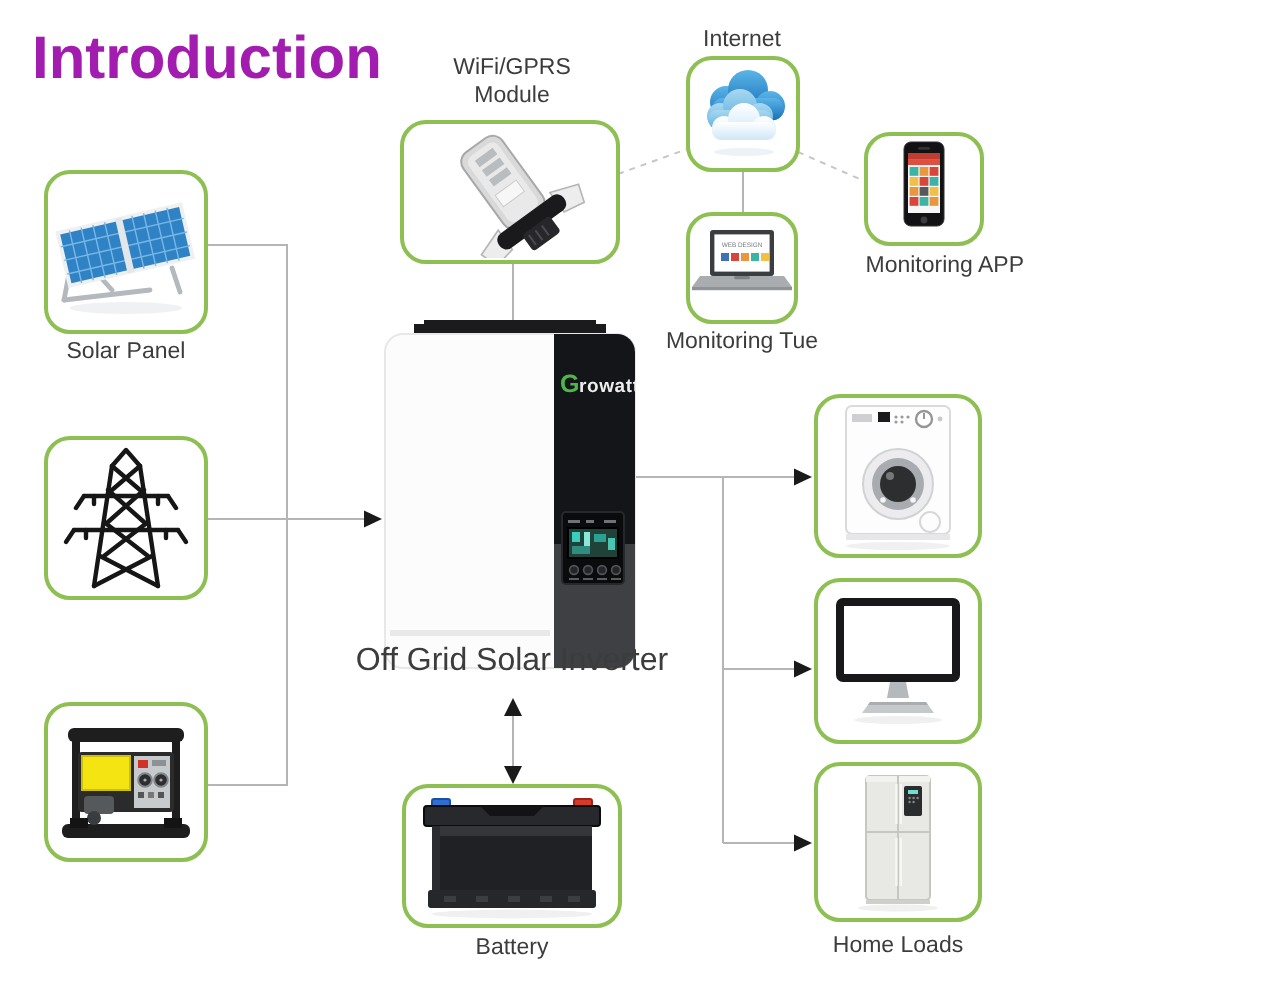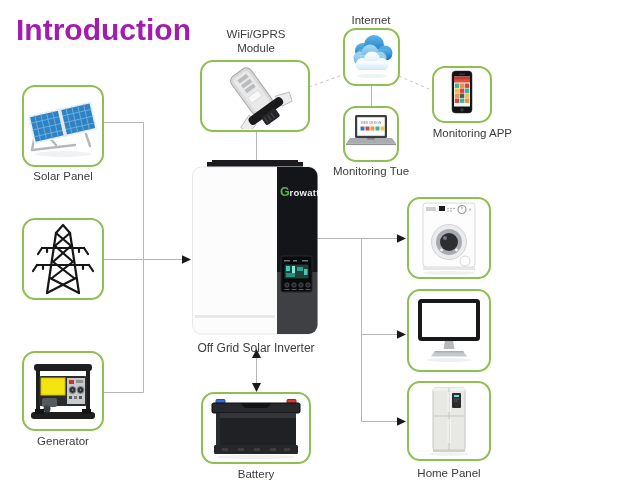--- a/index.html
+++ b/index.html
@@ -120,21 +120,20 @@
         <circle cx="55.5" cy="36" r="0.8" fill="#aaaaaa"></circle>
       <rect x="44" y="42" width="3" height="3" fill="#555"></rect>
         <rect x="49" y="42" width="3" height="3" fill="#777"></rect>
         <rect x="54" y="42" width="3" height="3" fill="#555"></rect>
       <rect x="17" y="44" width="15" height="9" rx="2" fill="#55595c"></rect>
       <circle cx="22" cy="55" r="3.5" fill="#3a3d40"></circle>
       <rect x="10" y="55" width="9" height="5" fill="#141414"></rect>
       <rect x="57" y="55" width="9" height="5" fill="#141414"></rect>
     </svg>
   </div>
-  <div class="label" style="left:13px;top:434px;width:100px;">Generator</div>
 
   <div class="node" style="left:200px;top:60px;width:110px;height:72px;">
     <svg width="104" height="66" viewBox="0 0 104 66">
       <g transform="rotate(-36 52 33)">
         <polygon points="22,50 36,45 36,57 25,59" fill="#ededed" stroke="#b5b5b5" stroke-width="0.8"></polygon>
         <polygon points="68,45 82,50 79,59 68,57" fill="#ededed" stroke="#b5b5b5" stroke-width="0.8"></polygon>
         <rect x="40" y="4" width="24" height="46" rx="6" fill="#d9d9d9" stroke="#a8a8a8"></rect>
         <rect x="43" y="7" width="18" height="40" rx="4" fill="#e9e9e9"></rect>
         <rect x="47" y="10" width="11" height="4" fill="#b9bdc0"></rect>
         <rect x="47" y="16" width="11" height="4" fill="#b9bdc0"></rect>
@@ -258,21 +257,21 @@
         </g>
         <g fill="#5a5d61">
           <rect x="92.5" y="132" width="5" height="1"></rect>
             <rect x="99.5" y="132" width="5" height="1"></rect>
           <rect x="106.5" y="132" width="5" height="1"></rect>
             <rect x="113.5" y="132" width="5" height="1"></rect>
         </g>
       </g>
     </svg>
   </div>
-  <div class="label" style="left:166px;top:341px;width:180px;font-size:12px;text-align:center;">Off Grid Solar Inverter</div>
+  <div class="label" style="left:166px;top:324px;width:180px;font-size:16px;text-align:center;">Off Grid Solar Inverter</div>
 
   <div class="node" style="left:201px;top:392px;width:110px;height:72px;">
     <svg width="104" height="66" viewBox="0 0 104 66">
       <ellipse cx="52" cy="62" rx="40" ry="2.2" fill="#f0f0f1"></ellipse>
       <rect x="12" y="4.5" width="9" height="6" rx="1" fill="#2e6fd4" stroke="#1c4f9e"></rect>
       <rect x="83" y="4.5" width="9" height="6" rx="1" fill="#d63a2a" stroke="#9e2418"></rect>
       <rect x="8" y="8" width="88" height="10" rx="1.5" fill="#28292c" stroke="#0c0c0e"></rect>
       <polygon points="36,8 68,8 63,13 41,13" fill="#131316"></polygon>
       <rect x="12" y="18" width="80" height="34" fill="#202124"></rect>
       <rect x="12" y="18" width="80" height="5" fill="#35363a"></rect>
@@ -342,15 +341,15 @@
         <circle cx="44.8" cy="17" r="0.6"></circle>
           <circle cx="46.8" cy="17" r="0.6"></circle>
       </g>
       <rect x="37.6" y="8" width="1.2" height="20" fill="#f6f6f3"></rect>
       <rect x="39.8" y="8" width="1.2" height="20" fill="#f6f6f3"></rect>
       <rect x="37.6" y="35" width="1.2" height="24" fill="#f6f6f3"></rect>
       <rect x="39.8" y="35" width="1.2" height="24" fill="#f6f6f3"></rect>
       <rect x="23" y="66" width="32" height="2" fill="#cfd0cc"></rect>
     </svg>
   </div>
-  <div class="label" style="left:399px;top:466px;width:100px;">Home Panel</div>
+  <div class="label" style="left:399px;top:466px;width:100px;">Home Loads</div>
 
 </div>
 
 </body></html>

